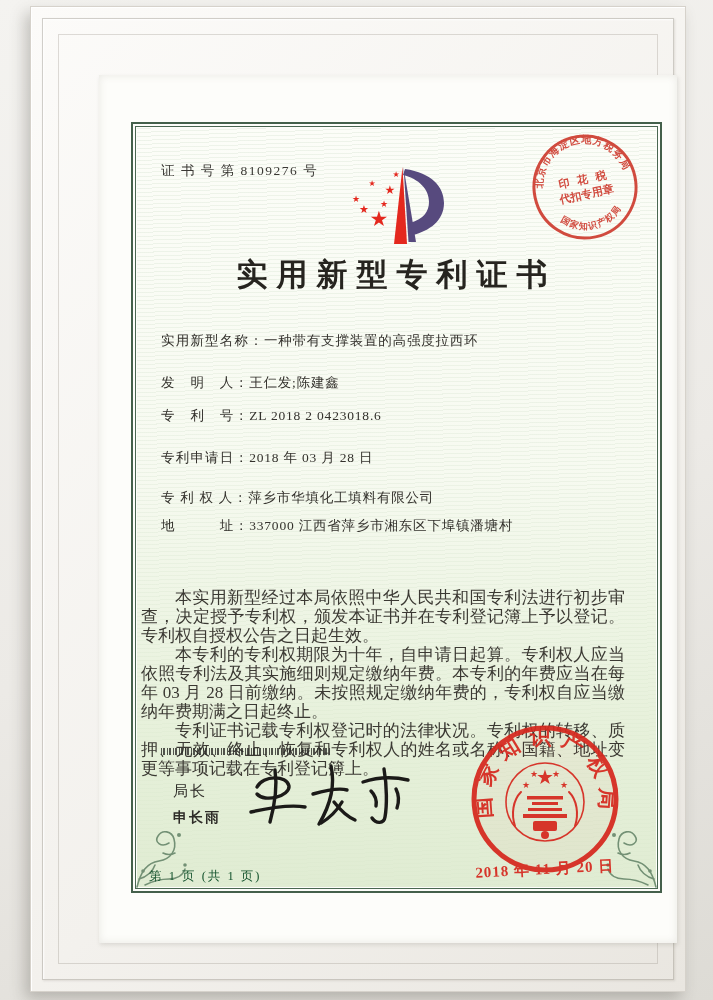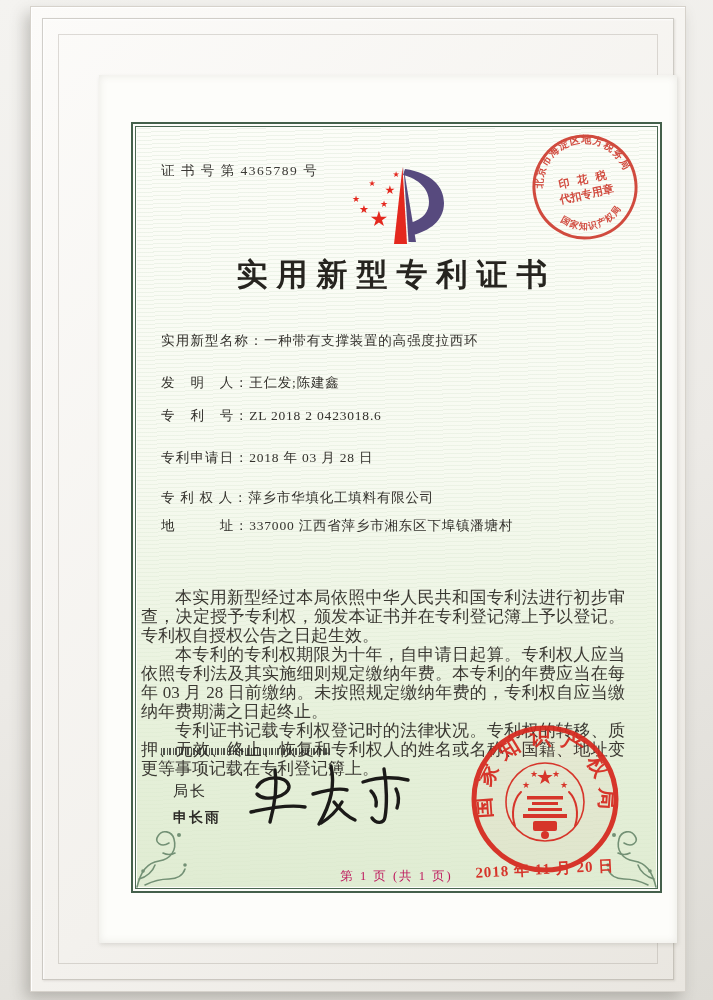--- a/index.html
+++ b/index.html
@@ -53,22 +53,22 @@
   .grant-no{position:absolute;left:292px;top:0;}
   .paras{position:absolute;left:8px;top:464px;width:484px;font-size:17px;line-height:19px;
     color:#3b3933;text-align:justify;}
   .paras p{margin:0;text-indent:2em;}
   .barcode{position:absolute;left:28px;top:624px;width:170px;height:7px;opacity:.8;
     background:repeating-linear-gradient(90deg,#2b2b28 0px,#2b2b28 1px,transparent 1px,transparent 2px,#2b2b28 2px,#2b2b28 4px,transparent 4px,transparent 6px);}
   .director-label{position:absolute;left:40px;top:658px;font-size:15px;letter-spacing:2px;color:#2e2c28;}
   .director-name{position:absolute;left:40px;top:685px;font-size:14px;letter-spacing:2px;color:#2e2c28;font-weight:bold;}
   .signature{position:absolute;left:112px;top:636px;width:178px;height:78px;}
   .seal{position:absolute;left:316px;top:598px;width:192px;height:162px;opacity:.93;}
-  .footer-page{position:absolute;left:0;top:744px;width:100%;text-align:center;
-    font-size:12.5px;letter-spacing:2px;color:#be185d;}
+  .footer-page{position:absolute;left:16px;top:744px;width:100%;
+    font-size:12.5px;letter-spacing:2px;color:#14532d;}
   .svg-red-text{fill:#cc3326;font-family:"DejaVu Sans",sans-serif;font-weight:bold;}
 </style>
 </head>
 <body>
 
 <div class="frame">
   <div class="bevel-outer"></div>
   <div class="bevel-inner"></div>
 
   <div class="paper">
@@ -95,21 +95,21 @@
           <path d="M10,58 C18,54 26,52 34,52 C42,52 48,48 50,42"></path>
           <path d="M28,26 C32,28 36,28 40,26"></path>
         </g>
         <g fill="#587a5e">
           <circle cx="44" cy="8" r="2"></circle>
             <circle cx="50" cy="38" r="1.8"></circle>
             <circle cx="8" cy="44" r="1.8"></circle>
         </g>
       </svg>
 
-      <div class="cert-no">证 书 号 第 4365789 号</div>
+      <div class="cert-no">证 书 号 第 8109276 号</div>
 
       <svg class="logo" viewBox="0 0 125 97">
         <polygon points="61,80 69.5,3 74,80" fill="#e4281e"></polygon>
         <polygon points="70.5,3 83,78 75.5,78" fill="#574a7e"></polygon>
         <path d="M72,5 C99,9 111,23 111,39 C111,57 96,67 80,71 L77,59 C91,55 96,47 96,38 C96,25 86,15 70,11 Z" fill="#574a7e"></path>
         <g fill="#e4281e" font-family="DejaVu Sans, sans-serif" text-anchor="middle">
           <text x="46" y="62" font-size="21">★</text>
           <text x="31" y="49" font-size="11">★</text>
           <text x="51" y="43" font-size="9">★</text>
           <text x="23" y="38" font-size="9">★</text>

